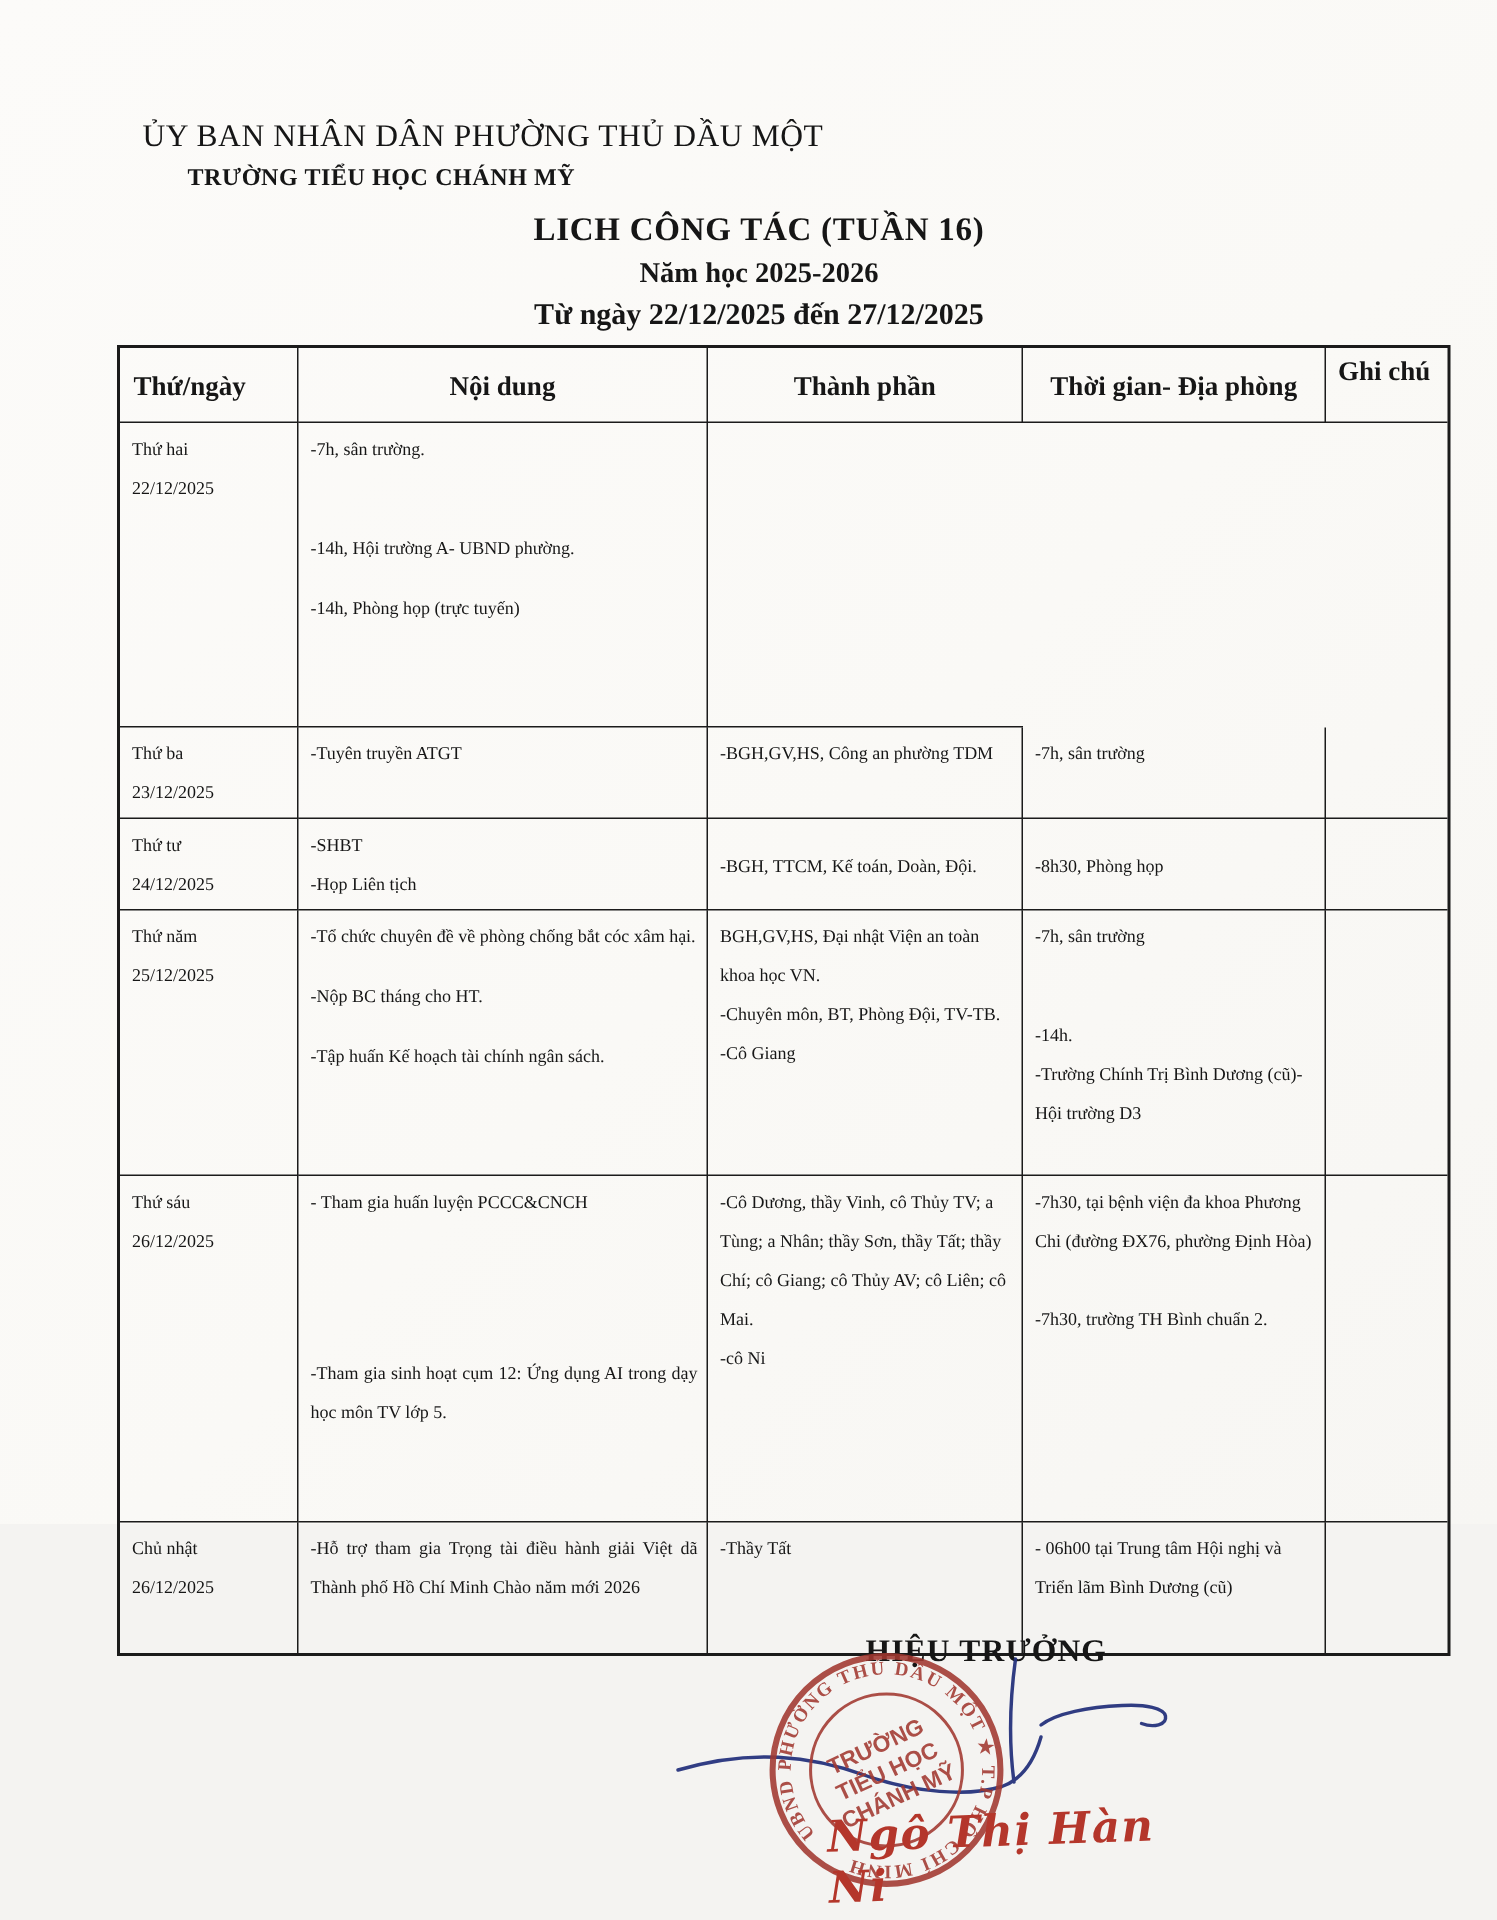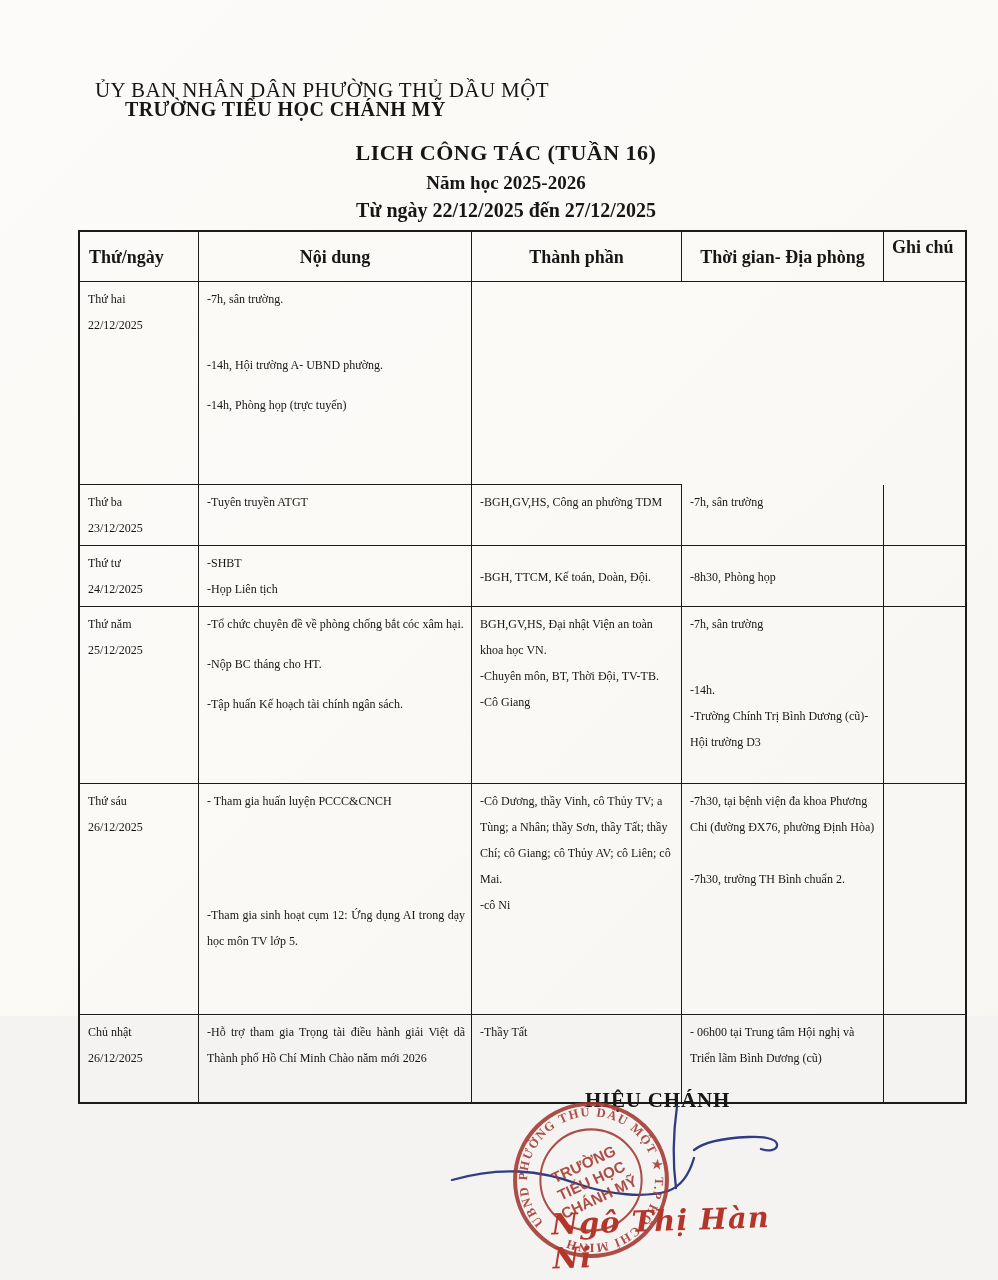--- a/index.html
+++ b/index.html
@@ -10,21 +10,21 @@
     color:#161616;
     position:relative;
     overflow:hidden;
   }
   .page{
     position:absolute;left:0;top:0;width:998px;height:1016px;
     background:linear-gradient(135deg,#fcfbf9 0%,#faf9f6 55%,#f7f6f3 100%);
   }
   
   .hdr-line1{position:absolute;left:95px;top:78px;font-size:21px;letter-spacing:.4px;}
-  .hdr-line2{position:absolute;left:125px;top:98px;font-size:20px;font-weight:bold;letter-spacing:.4px;}
+  .hdr-line2{position:absolute;left:125px;top:110px;font-size:16px;font-weight:bold;letter-spacing:.4px;}
   .hdr-center{position:absolute;left:0;top:0;width:1012px;text-align:center;}
   .hdr-title{position:absolute;left:0;top:140px;width:100%;font-size:22px;font-weight:bold;letter-spacing:.5px;}
   .hdr-sub{position:absolute;left:0;top:172px;width:100%;font-size:19px;font-weight:bold;}
   .hdr-date{position:absolute;left:0;top:199px;width:100%;font-size:20px;font-weight:bold;}
   
   .tbl{
     position:absolute;left:78px;top:230px;width:885px;
     border:2px solid #1b1b1b;
     background:transparent;
   }
@@ -132,21 +132,21 @@
         <p class="p">Thứ năm</p>
         <p class="p">25/12/2025</p>
       </div>
       <div class="cell just">
         <p class="p">-Tổ chức chuyên đề về phòng chống bắt cóc xâm hại.</p>
         <p class="p g14">-Nộp BC tháng cho HT.</p>
         <p class="p g14">-Tập huấn Kế hoạch tài chính ngân sách.</p>
       </div>
       <div class="cell">
         <p class="p">BGH,GV,HS, Đại nhật Viện an toàn khoa học VN.</p>
-        <p class="p">-Chuyên môn, BT, Thời Đội, TV-TB.</p>
+        <p class="p">-Chuyên môn, BT, Phòng Đội, TV-TB.</p>
         <p class="p">-Cô Giang</p>
       </div>
       <div class="cell">
         <p class="p">-7h, sân trường</p>
         <p class="p g40">-14h.</p>
         <p class="p">-Trường Chính Trị Bình Dương (cũ)- Hội trường D3</p>
       </div>
       <div class="cell"></div>
     </div>
 
@@ -182,21 +182,21 @@
         <p class="p">-Thầy Tất</p>
       </div>
       <div class="cell">
         <p class="p">- 06h00 tại Trung tâm Hội nghị và Triển lãm Bình Dương (cũ)</p>
       </div>
       <div class="cell"></div>
     </div>
 
   </div>
 
-  <div class="principal-title">HIỆU CHÁNH</div>
+  <div class="principal-title">HIỆU TRƯỞNG</div>
 
   <div class="sig-wrap">
     <svg width="360" height="180" viewBox="440 1080 360 180">
       <g fill="none" stroke="#26337d" stroke-width="2.3" stroke-linecap="round" opacity="0.95">
         <path d="M 452,1180 C 500,1166 540,1170 578,1184 C 610,1195 645,1198 668,1191 C 682,1186 690,1172 694,1158"></path>
         <path d="M 677,1106 C 674,1128 672,1158 676,1188"></path>
         <path d="M 694,1150 C 704,1142 726,1138 748,1137 C 764,1136 776,1139 777,1144 C 778,1150 769,1152 761,1149"></path>
       </g>
     </svg>
   </div>

